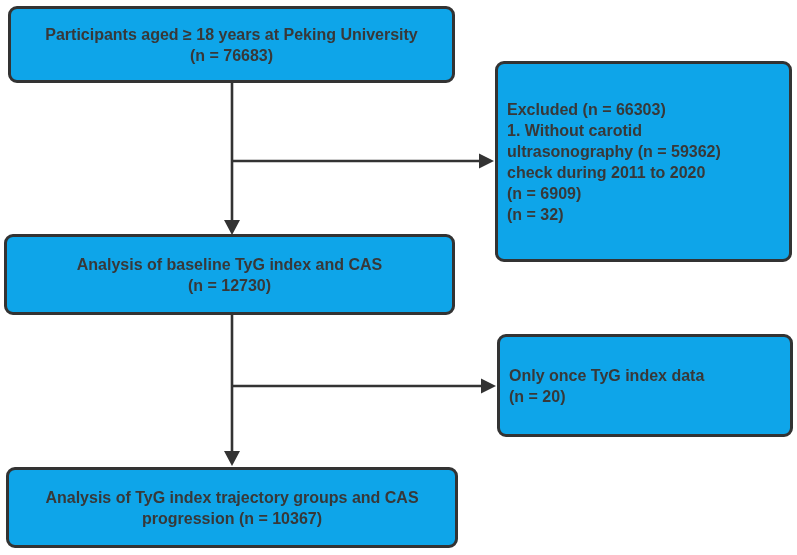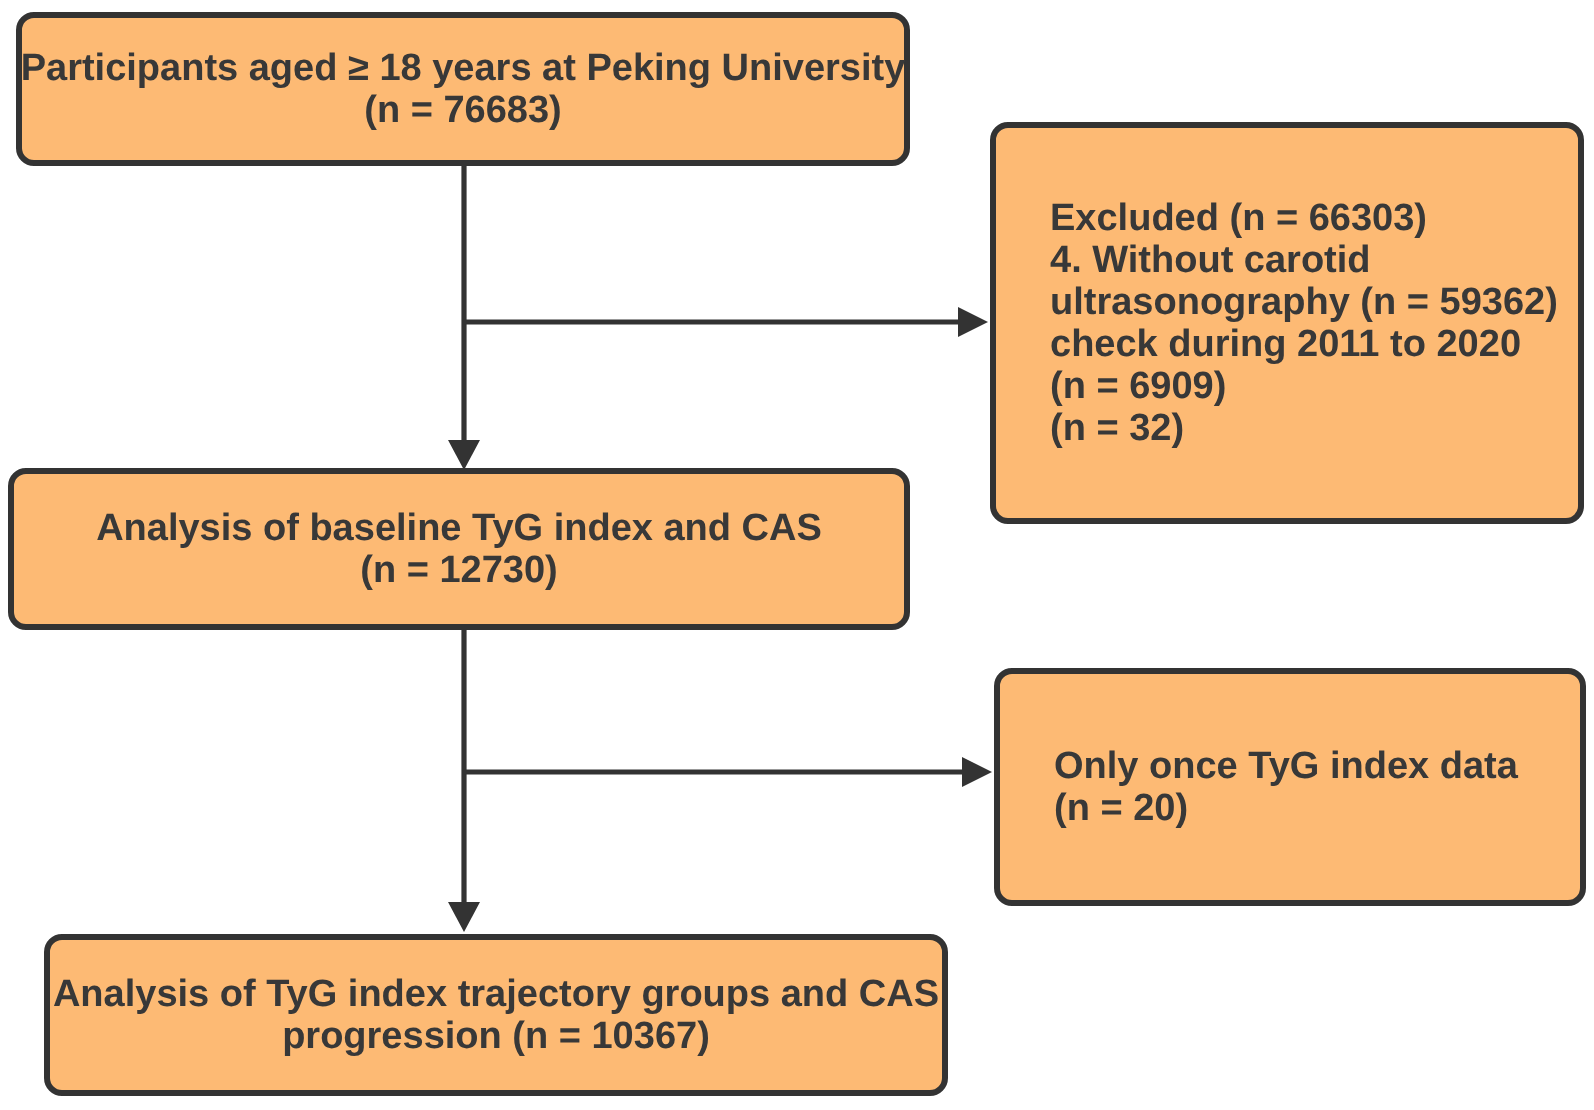--- a/index.html
+++ b/index.html
@@ -26,49 +26,49 @@
     stroke: var(--arrow, #333333);
     stroke-width: 2.6;
   }
   .arrow-layer polygon {
     fill: var(--arrow, #333333);
     stroke: none;
   }
   .box {
     position: absolute;
     box-sizing: border-box;
-    background: #fdba74;
+    background: #0ea5e9;
     border: 3px solid var(--border, #333333);
     border-radius: 9px;
     color: var(--text, #383838);
-    font-size: 19px;
+    font-size: 16px;
     font-weight: 700;
     line-height: 21px;
     display: flex;
     flex-direction: column;
     justify-content: center;
   }
   .box.center {
     align-items: center;
     text-align: center;
   }
   .box.left {
     align-items: flex-start;
     text-align: left;
-    padding-left: 27px;
+    padding-left: 9px;
     padding-right: 6px;
   }
   .box .line {
     white-space: nowrap;
   }
   #box-participants { left: 8px;   top: 6px;   width: 447px; height: 77px;  }
   #box-excluded     { left: 495px; top: 61px;  width: 297px; height: 201px; }
   #box-baseline     { left: 4px;   top: 234px; width: 451px; height: 81px; align-items: center;  }
-  #box-only-once    { left: 497px; top: 334px; width: 296px; height: 119px; }
-  #box-trajectory   { left: 22px;   top: 467px; width: 452px; height: 81px;  }
+  #box-only-once    { left: 497px; top: 334px; width: 296px; height: 103px; }
+  #box-trajectory   { left: 6px;   top: 467px; width: 452px; height: 81px;  }
 </style>
 </head>
 <body>
 
 <div class="canvas">
 
   <svg class="arrow-layer" viewBox="0 0 797 555">
     <line x1="232" y1="83" x2="232" y2="222"></line>
     <polygon points="224,220 240,220 232,235"></polygon>
 
@@ -82,21 +82,21 @@
     <polygon points="481,378.5 481,393.5 496,386"></polygon>
   </svg>
 
   <div class="box center" id="box-participants">
     <div class="line">Participants aged ≥ 18 years at Peking University</div>
     <div class="line">(n = 76683)</div>
   </div>
 
   <div class="box left" id="box-excluded">
     <div class="line">Excluded (n = 66303)</div>
-    <div class="line">4. Without carotid</div>
+    <div class="line">1. Without carotid</div>
     <div class="line">ultrasonography (n = 59362)</div>
     <div class="line">check during 2011 to 2020</div>
     <div class="line">(n = 6909)</div>
     <div class="line">(n = 32)</div>
   </div>
 
   <div class="box center" id="box-baseline">
     <div class="line">Analysis of baseline TyG index and CAS</div>
     <div class="line">(n = 12730)</div>
   </div>

